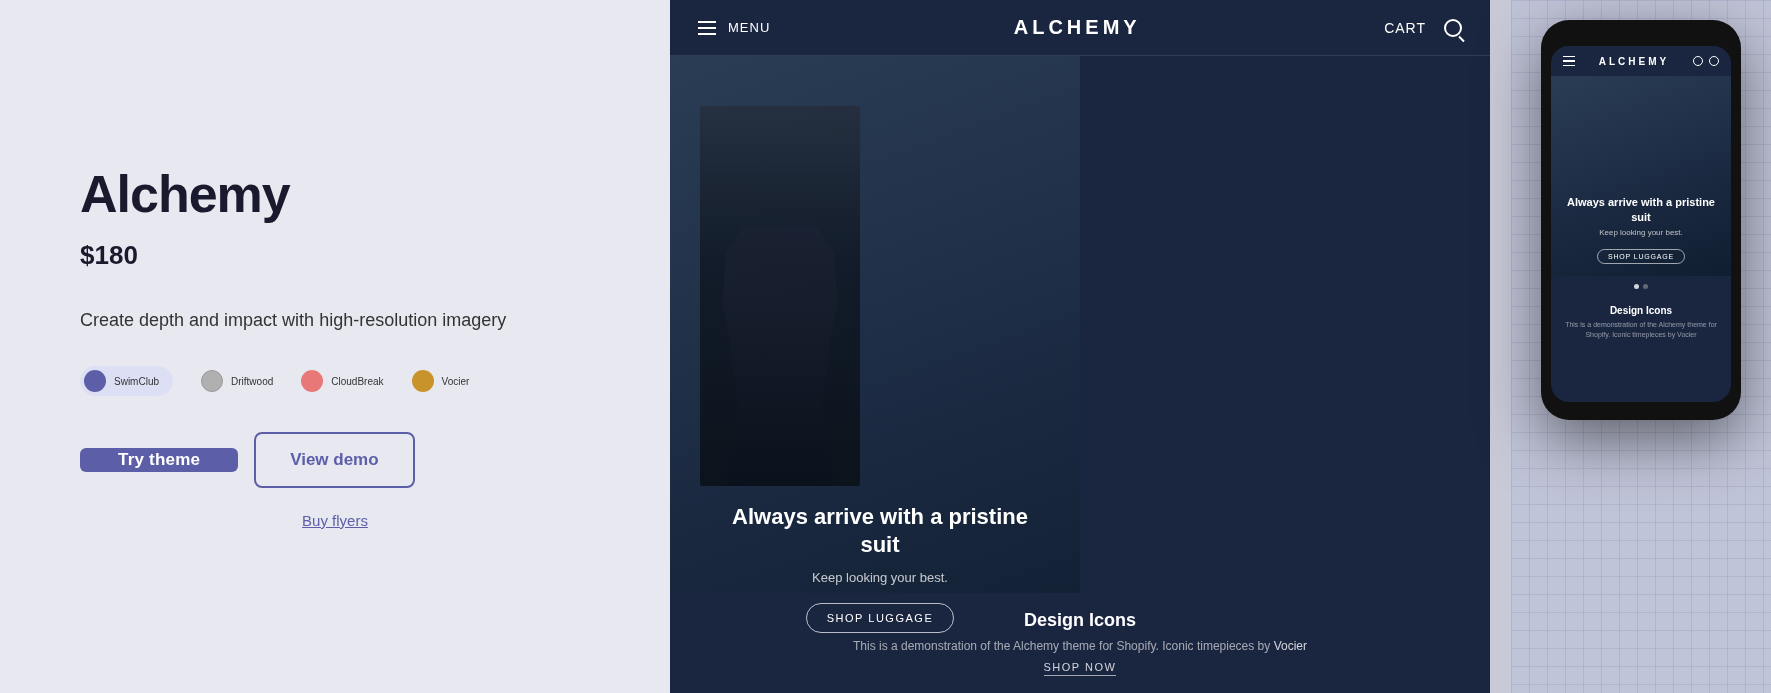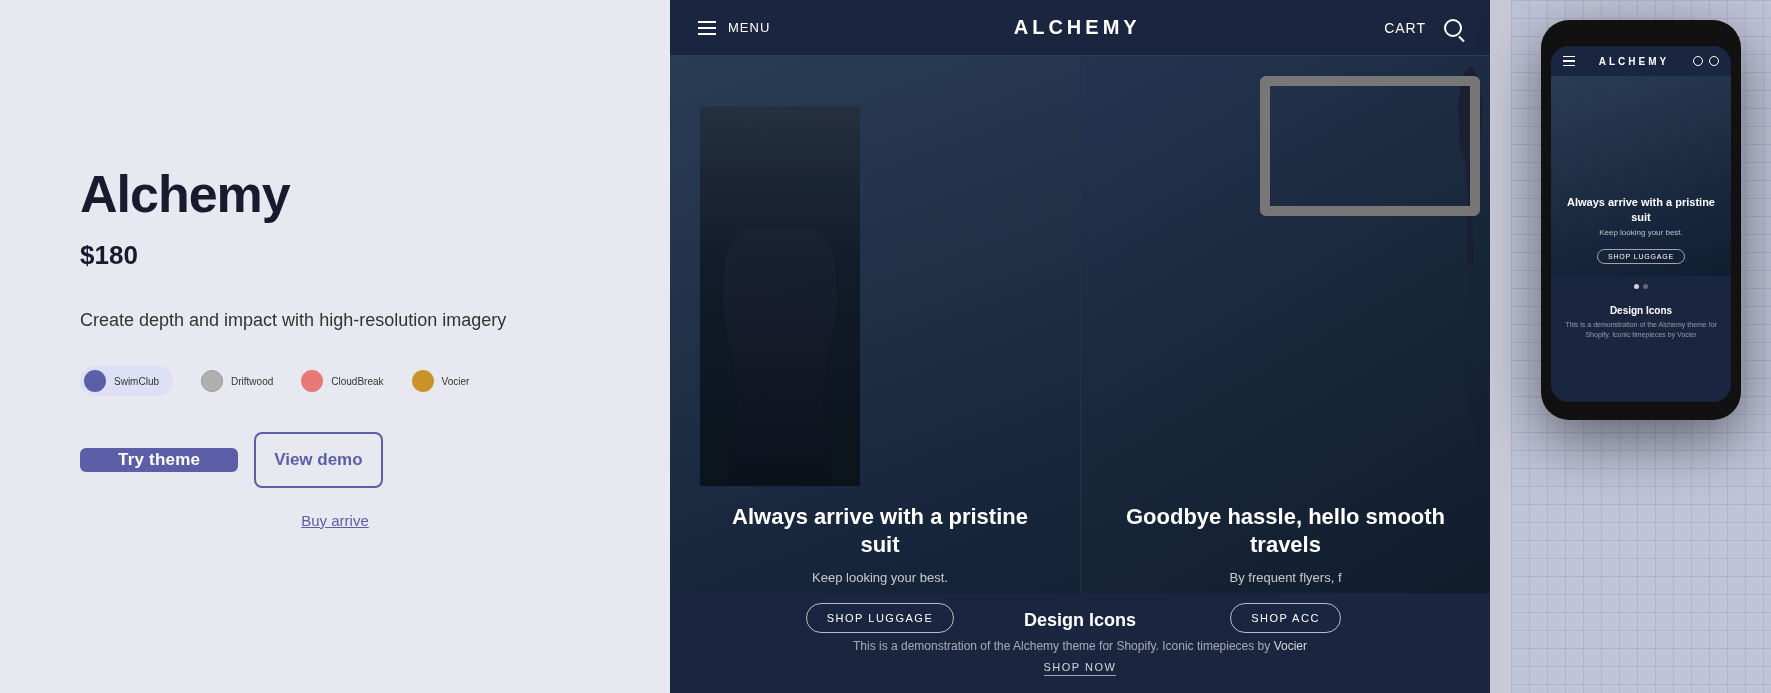--- a/index.html
+++ b/index.html
@@ -119,21 +119,21 @@
       border-radius: 6px;
       cursor: pointer;
       letter-spacing: 0.2px;
       text-align: center;
     }
 
     .btn-demo {
       background: transparent;
       color: #5c5fa8;
       border: 2px solid #5c5fa8;
-      padding: 16px 18px;
+      padding: 16px 34px;
       font-size: 17px;
       font-weight: 600;
       border-radius: 8px;
       cursor: pointer;
     }
 
     .buy-link {
       color: #5c5fa8;
       font-size: 15px;
       text-decoration: underline;
@@ -596,21 +596,21 @@
       <span class="style-dot seasons"></span>
       <span class="style-label">Vocier</span>
     </div>
   </div>
 
   <div class="buttons-row">
     <button class="btn-try">Try theme</button>
     <button class="btn-demo">View demo</button>
   </div>
 
-  <button class="buy-link">Buy arrive</button>
+  <button class="buy-link">Buy flyers</button>
 </div>
 
 <div class="right-panel">
 
   <div class="grid-bg"></div>
 
   <div class="desktop-preview">
 
     <div class="preview-nav">
       <div class="preview-nav-left">
@@ -633,31 +633,20 @@
       <div class="hero-left">
         <div class="hero-figure-left"></div>
         <div class="suit-person"></div>
         <div class="hero-text-left">
           <div class="hero-heading">Always arrive with a pristine suit</div>
           <div class="hero-subheading">Keep looking your best.</div>
           <div class="hero-btn">SHOP LUGGAGE</div>
         </div>
       </div>
 
-      <div class="hero-right">
-        <div class="hero-figure-right"></div>
-
-        <div style="position:absolute;top:20px;right:10px;width:220px;height:140px;border:10px solid #777;border-radius:6px;background:transparent;z-index:1;"></div>
-        <div class="hand-figure"></div>
-        <div class="hero-text-right">
-          <div class="hero-heading">Goodbye hassle, hello smooth travels</div>
-          <div class="hero-subheading">By frequent flyers, f</div>
-          <div class="hero-btn">SHOP ACC</div>
-        </div>
-      </div>
     </div>
 
     <div class="preview-bottom">
       <div class="preview-bottom-title">Design Icons</div>
       <div class="preview-bottom-sub">
         <span>This is a demonstration of the Alchemy theme for Shopify. Iconic timepieces by</span>
         <span class="preview-bottom-link">Vocier</span>
       </div>
       <div class="preview-shop-now">SHOP NOW</div>
     </div>

